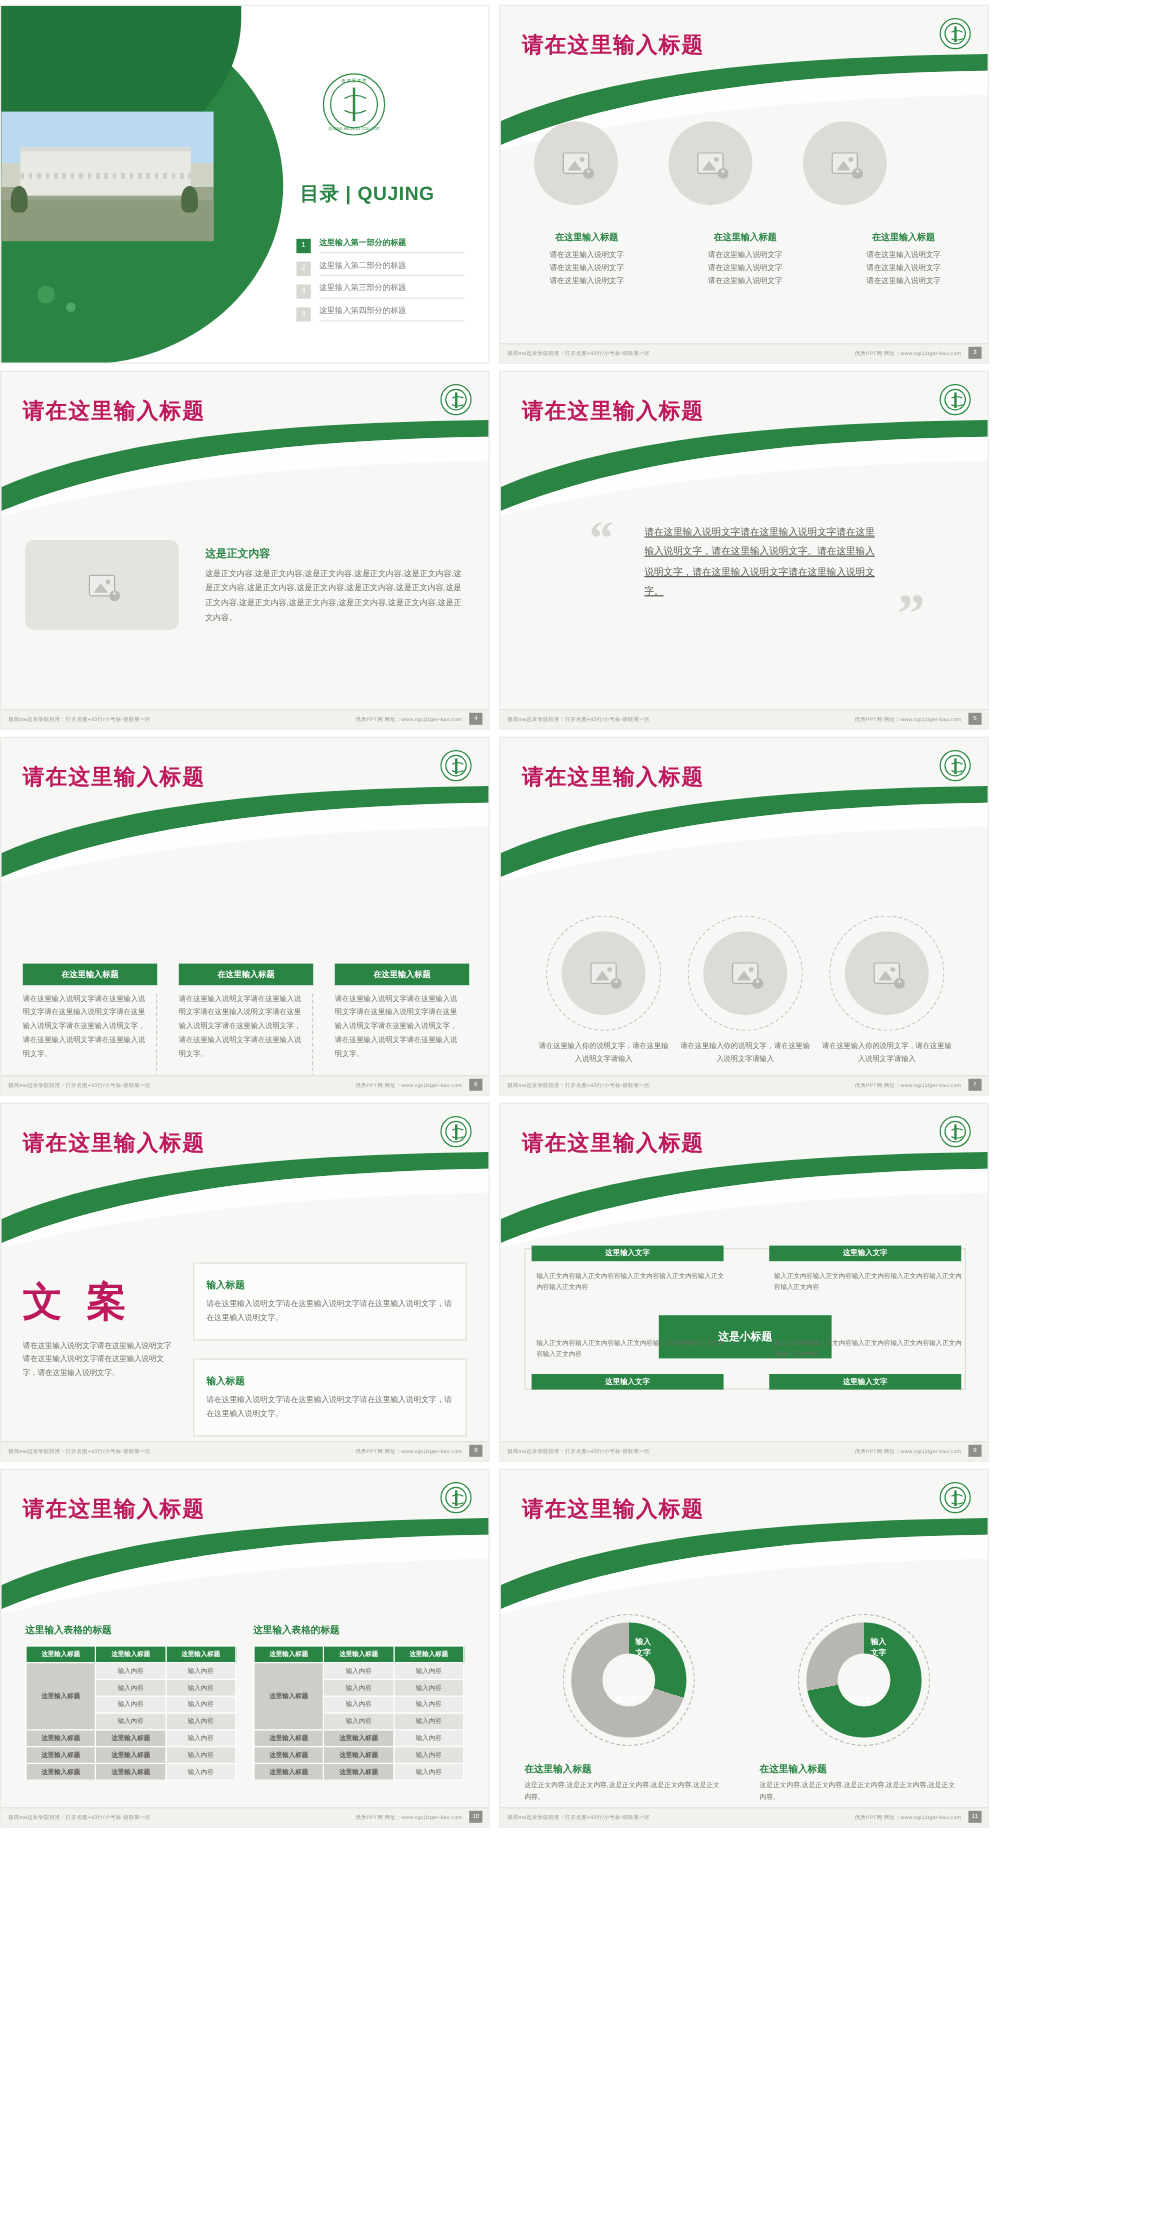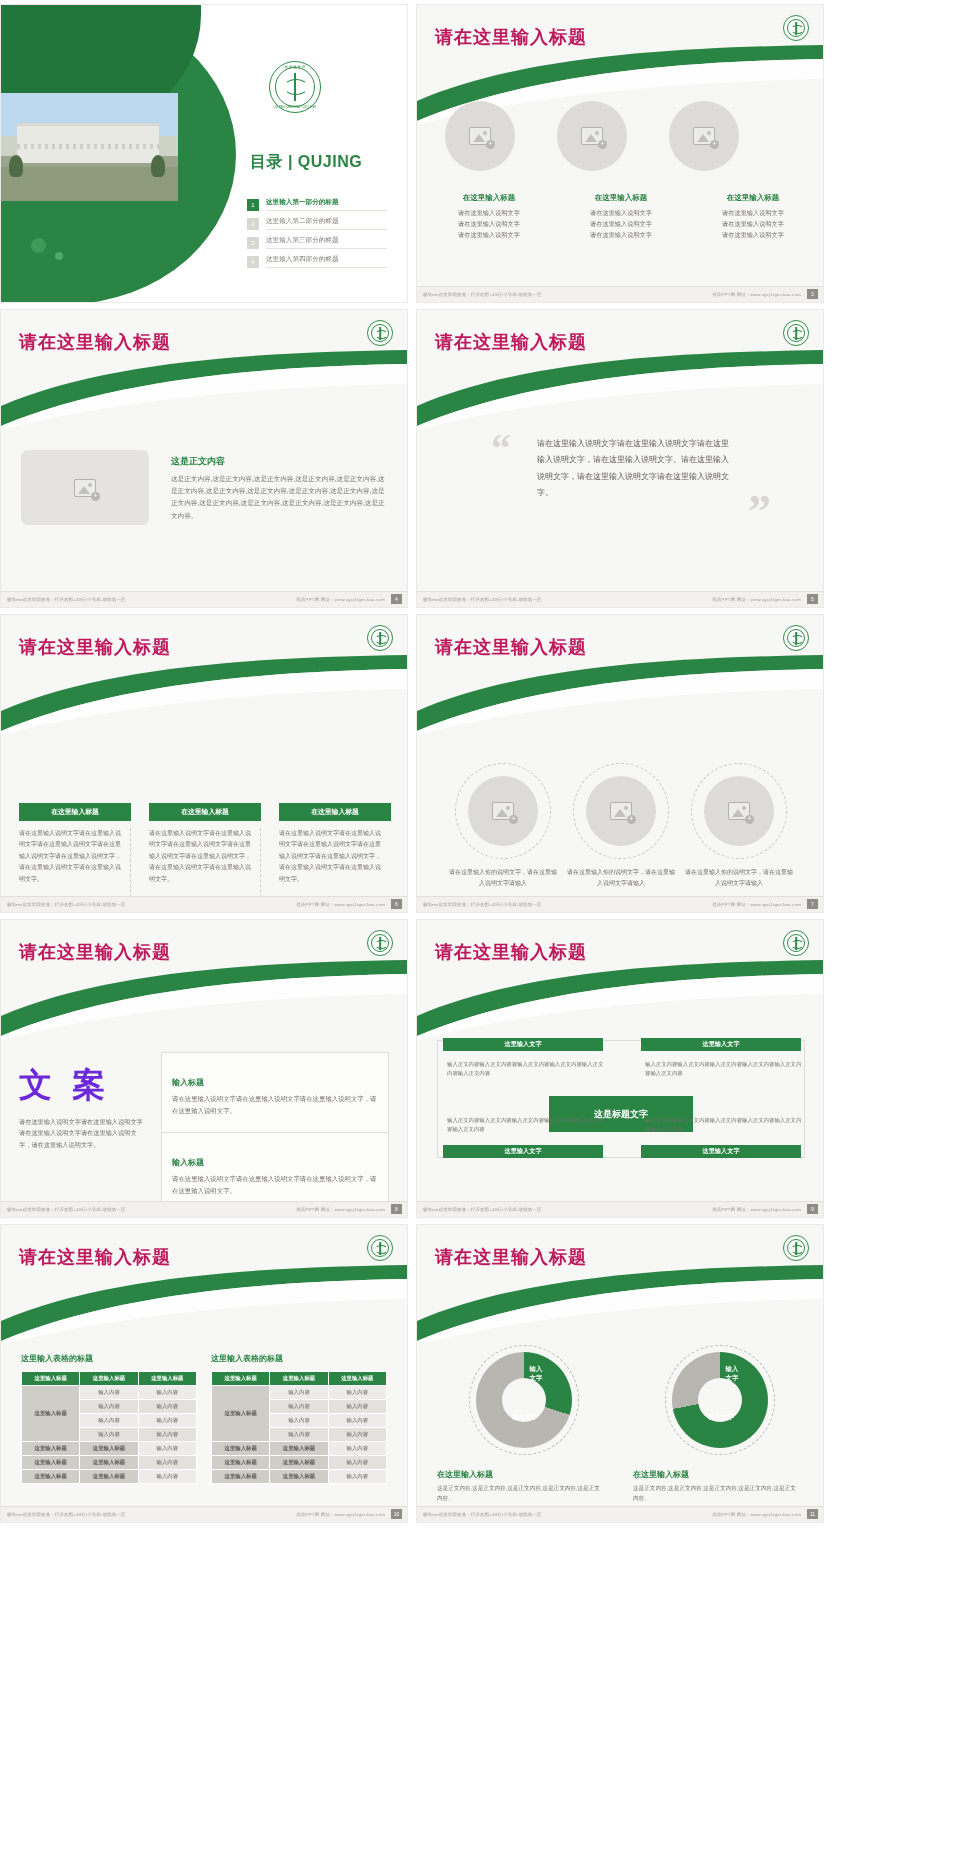--- a/index.html
+++ b/index.html
@@ -250,21 +250,21 @@
   
   .q-mark {
     position: absolute;
     color: #d7d6d2; font-weight: bold;
     font-family: "Liberation Serif", serif;
   }
   .q-open { left: 74px; top: 115px; font-size: 40px; }
   .q-close { right: 52px; top: 175px; font-size: 46px; }
   .q-text {
     position: absolute; left: 120px; top: 126px; width: 198px;
-    font-size: 8px; color: #5c5a56; line-height: 2.05;
+    font-size: 8px; color: #5c5a56; line-height: 2.05; text-decoration: underline;
   }
   
   .s5-col { position: absolute; top: 188px; width: 112px; }
   .s5-head {
     background: #2a8545; color: #fff;
     font-size: 6.8px; font-weight: bold;
     text-align: center; padding: 4px 0;
   }
   .s5-body {
     font-size: 6px; color: #6f6d68; line-height: 1.9;
@@ -272,32 +272,32 @@
     border-right: 1px dashed #cfcdc8;
     padding-right: 8px; min-height: 80px;
   }
   .s5-col.last .s5-body { border-right: none; }
   
   .s6-item { position: absolute; top: 175px; width: 104px; text-align: center; }
   .s6-title { color: #2a8545; font-weight: bold; font-size: 8px; line-height: 1.5; }
   
   .s7-big {
     position: absolute; left: 18px; top: 143px;
-    font-size: 33px; font-weight: bold; color: #6d28d9;
+    font-size: 33px; font-weight: bold; color: #be185d;
     letter-spacing: 6px;
     font-family: "Liberation Serif", serif;
   }
   .s7-sub {
     position: absolute; left: 18px; top: 196px; width: 128px;
     font-size: 6.2px; color: #6f6d68; line-height: 1.85;
   }
   .s7-box {
     position: absolute; left: 160px; width: 228px;
     border: 1px solid #e0ded9; background: #fcfcfb;
-    padding: 24px 10px;
+    padding: 12px 10px;
   }
   .s7-box .t { color: #2a8545; font-weight: bold; font-size: 8px; margin-bottom: 5px; }
   .s7-box .b { font-size: 6.4px; color: #6f6d68; line-height: 1.8; }
   
   .s8-bar {
     position: absolute; height: 13px; width: 160px;
     background: #2a8545; color: #fff;
     font-size: 6.2px; font-weight: bold;
     display: flex; align-items: center; justify-content: center;
   }
@@ -642,21 +642,21 @@
         <div class="inner"></div>
       </div>
 
     <div class="s8-frame"></div>
 
     <div class="s8-bar" style="left:26px;top:118px;">这里输入文字</div>
     <div class="s8-bar" style="left:224px;top:118px;">这里输入文字</div>
     <div class="s8-text" style="left:30px;top:140px;">输入正文内容输入正文内容容输入正文内容输入正文内容输入正文内容输入正文内容</div>
     <div class="s8-text" style="left:228px;top:140px;">输入正文内容输入正文内容输入正文内容输入正文内容输入正文内容输入正文内容</div>
 
-    <div class="s8-center">这是标题文字</div>
+    <div class="s8-center">这是小标题</div>
 
     <div class="s8-text" style="left:30px;top:196px;">输入正文内容输入正文内容输入正文内容输入正文内容输入正文内容输入正文内容</div>
     <div class="s8-text" style="left:228px;top:196px;">输入正文内容输入正文内容输入正文内容输入正文内容输入正文内容输入正文内容</div>
     <div class="s8-bar" style="left:26px;top:225px;">这里输入文字</div>
     <div class="s8-bar" style="left:224px;top:225px;">这里输入文字</div>
 
     <div class="footer">
       <span class="f-left">极简me起发学院校准：打开名图+43行/小号标-链联第一区</span>
       <span class="f-right">优质PPT网    网址：www.xgcj1tger-kau.com</span>
     </div>

